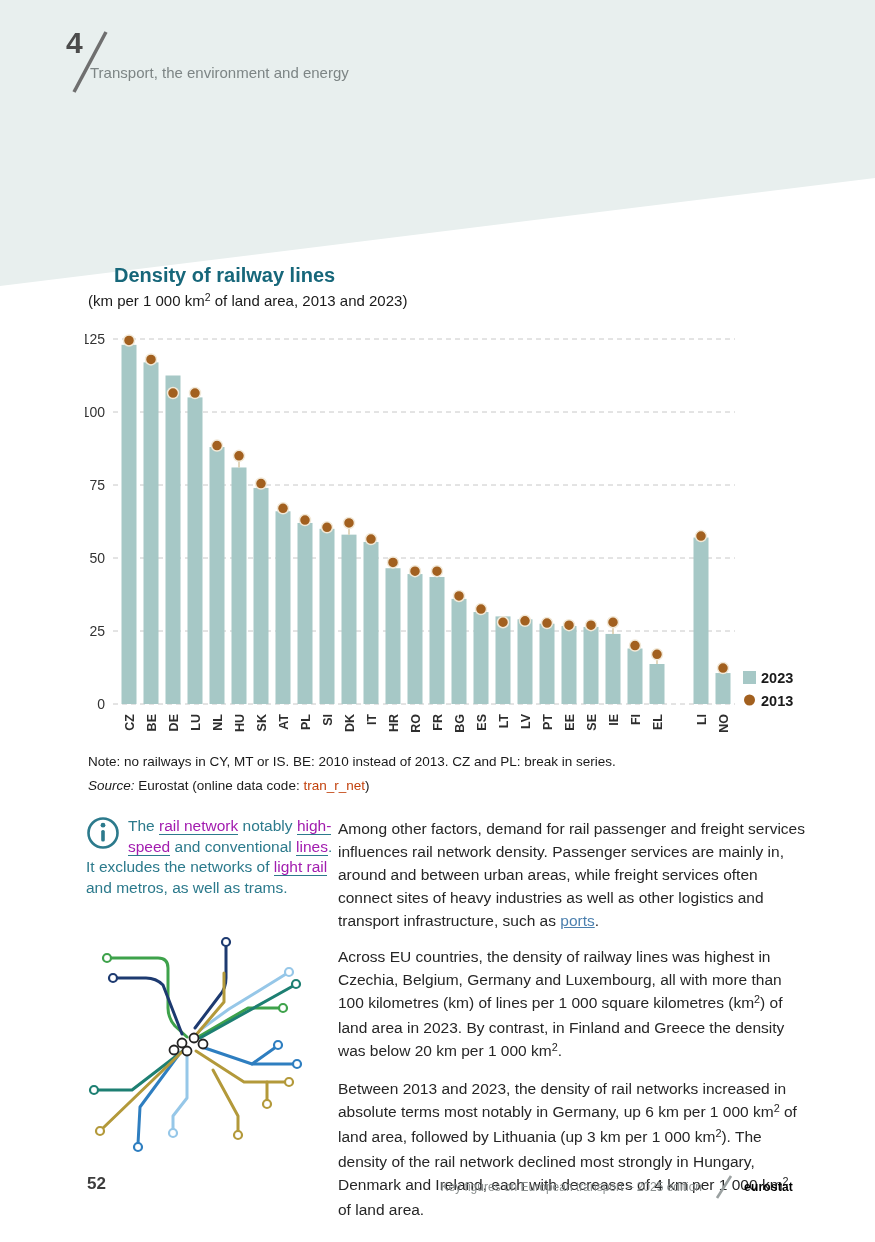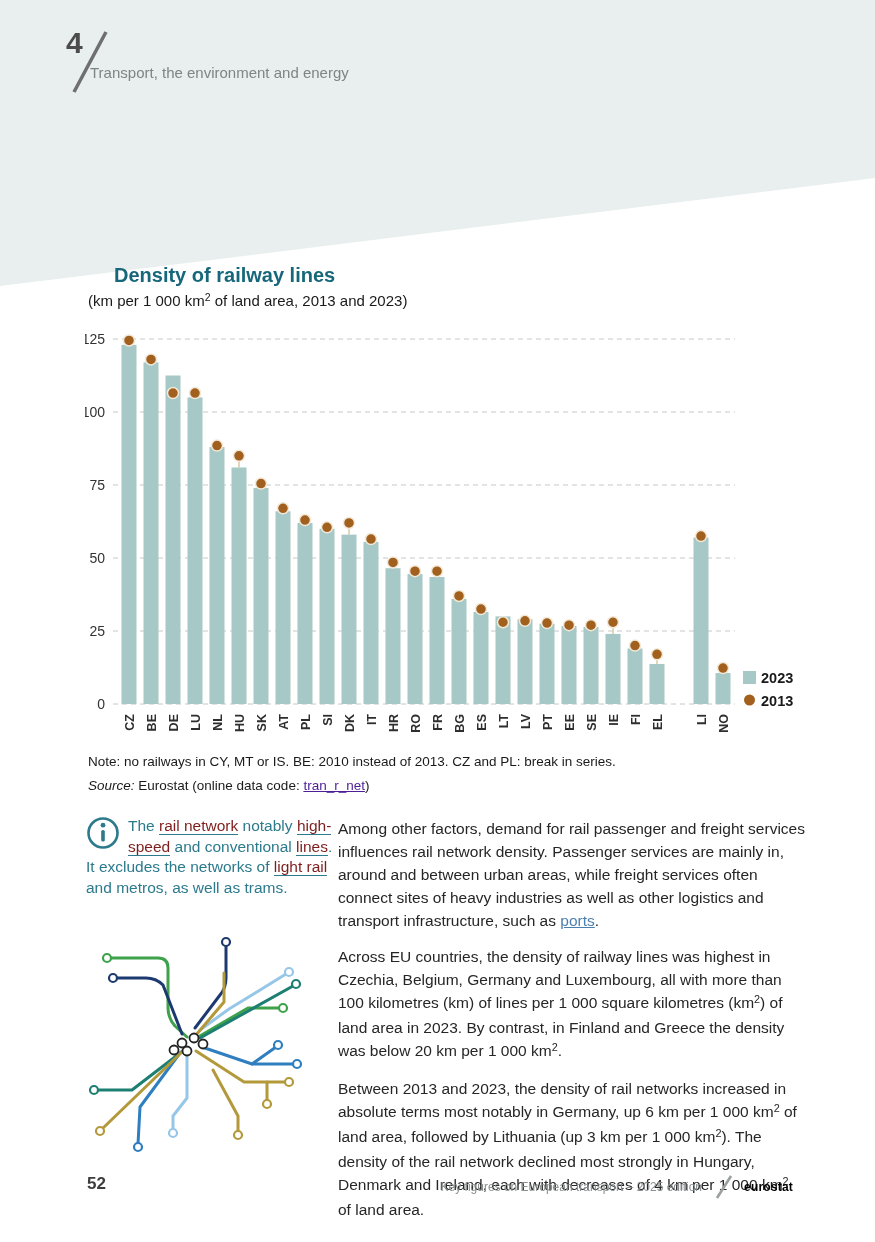--- a/index.html
+++ b/index.html
@@ -36,27 +36,27 @@
   .ytick { font-family:"Liberation Sans",sans-serif; font-size:14px; fill:#333333; }
   .xtick { font-family:"Liberation Sans",sans-serif; font-size:12.5px; font-weight:600; fill:#2e2e2e; }
   .legend-label { font-family:"Liberation Sans",sans-serif; font-size:14.5px; font-weight:bold; fill:#1a1a1a; }
   .note-line {
     position:absolute; left:88px; top:754px; font-size:13.5px; color:#1a1a1a; width:700px;
   }
   .source-line {
     position:absolute; left:88px; top:778px; font-size:13.5px; color:#1a1a1a; width:700px;
   }
   .source-label { font-style:italic; }
-  .data-link { color:#4c1d95; text-decoration:underline; cursor:pointer; }
+  .data-link { color:#c2410c; cursor:pointer; }
   .infobox {
     position:absolute; left:86px; top:816px; width:254px;
     font-size:15.5px; line-height:20.5px; color:#2c7a8c;
   }
   .info-icon { float:left; width:42px; height:34px; }
-  .info-link { color:#7f1d1d; text-decoration:none; border-bottom:1.2px solid #2c7a8c; cursor:pointer; }
+  .info-link { color:#a21caf; text-decoration:none; border-bottom:1.2px solid #2c7a8c; cursor:pointer; }
   .body-col {
     position:absolute; left:338px; top:817px; width:467px;
     font-size:15.5px; line-height:23px; color:#262626;
   }
   .body-col p { margin-bottom:13px; }
   .body-link { color:#4b7fae; text-decoration:underline; cursor:pointer; }
   .metro-map { position:absolute; left:74px; top:922px; }
   .footer-pagenum {
     position:absolute; left:87px; top:1174px; font-size:17px; font-weight:bold; color:#3c3c3c;
   }

